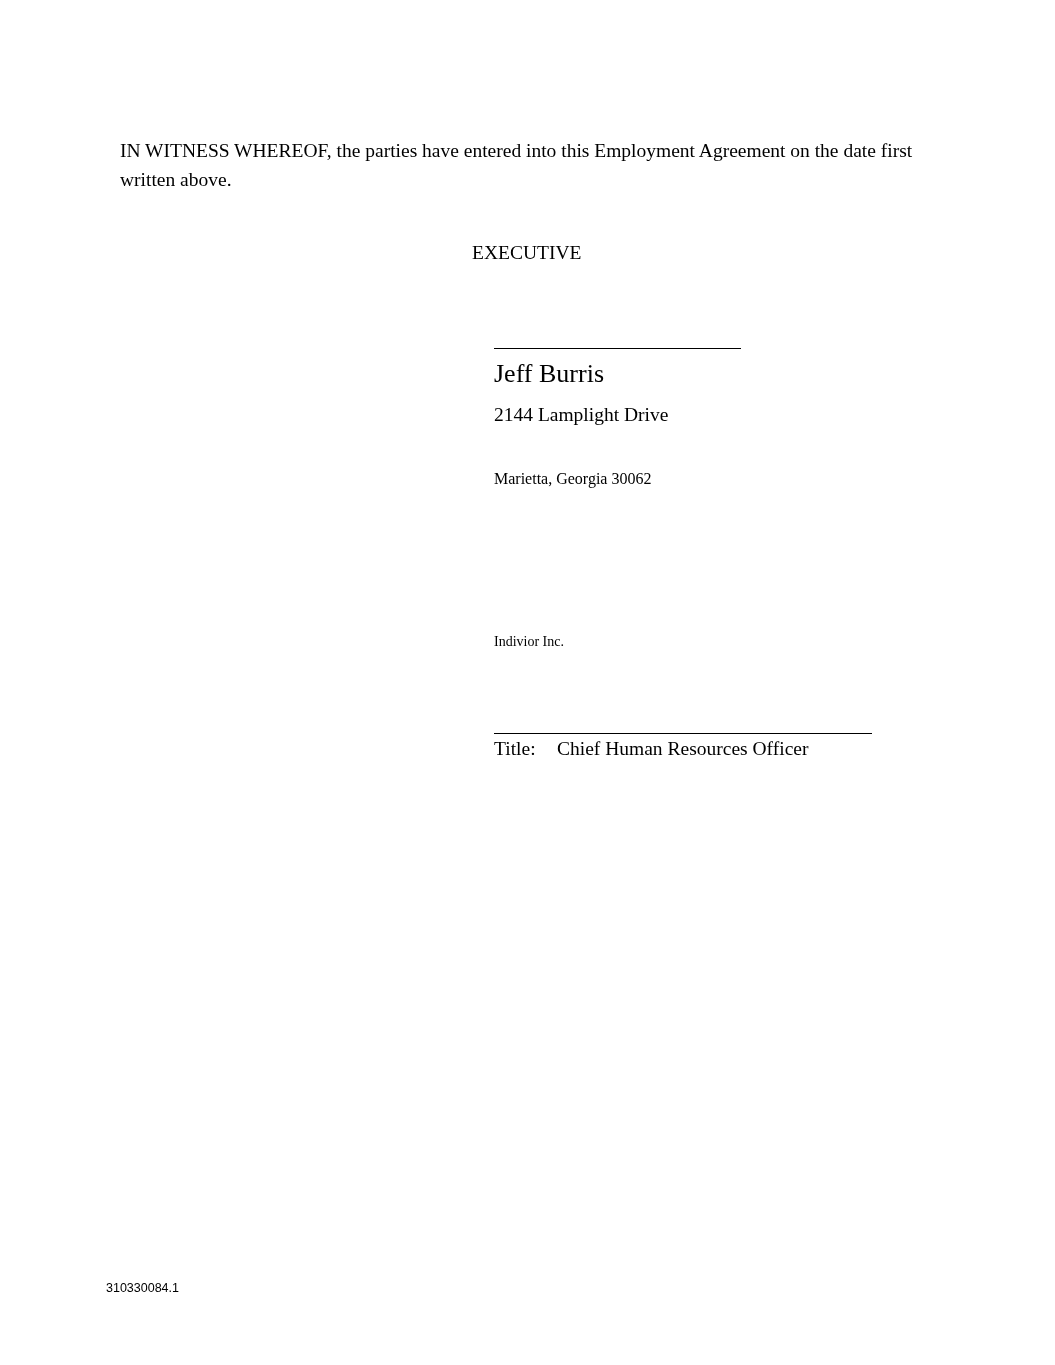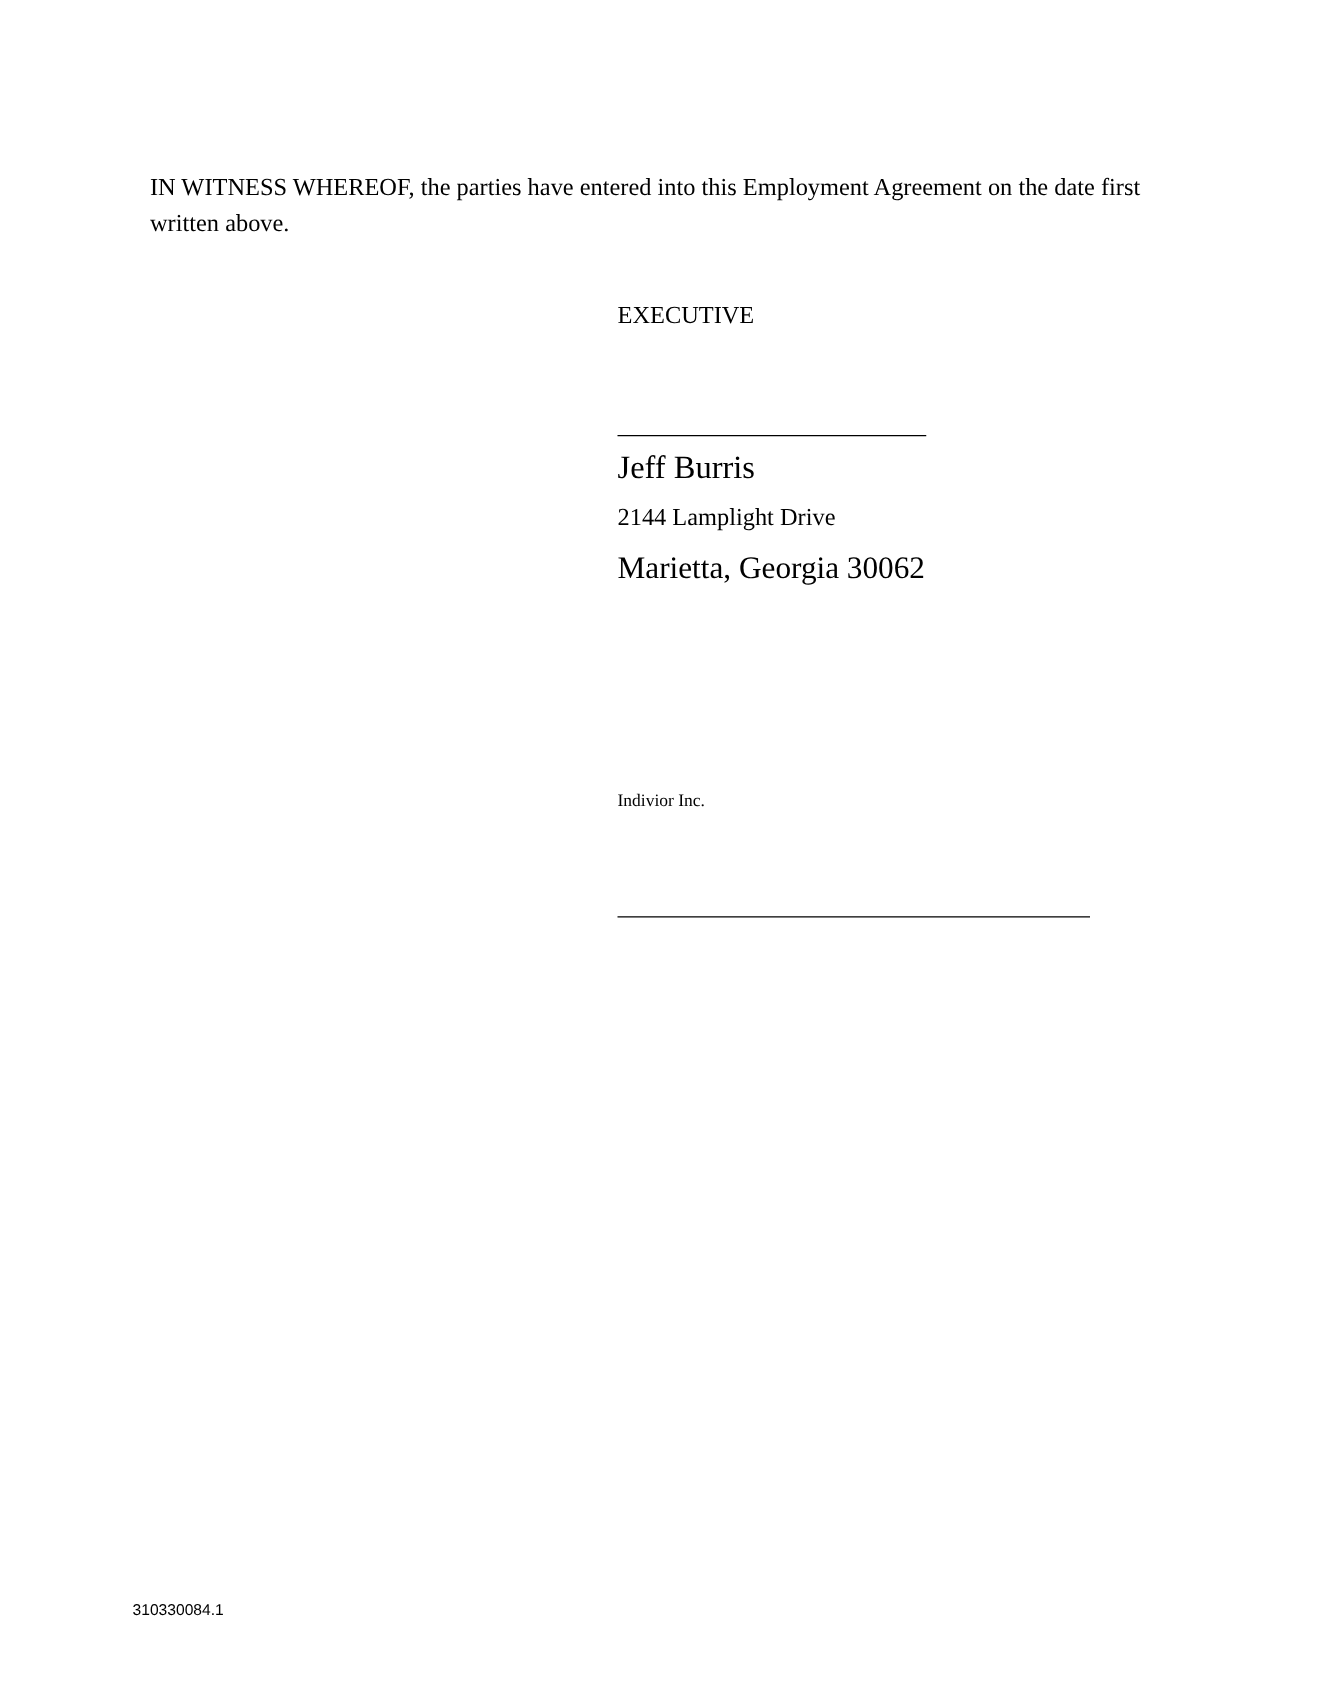--- a/index.html
+++ b/index.html
@@ -24,21 +24,21 @@
     left: 120px;
     top: 122px;
     width: 815px;
     font-size: 19.5px;
     line-height: 29px;
     text-align: left;
     margin-top: 14px;
   }
   .block-exec-heading {
     position: absolute;
-    left: 494px;
+    left: 472px;
     top: 238px;
     font-size: 19.5px;
     line-height: 29px;
     font-family: Liberation Serif, serif;
   }
   .sig-line-exec {
     position: absolute;
     left: 494px;
     top: 348px;
     width: 247px;
@@ -55,22 +55,22 @@
   .exec-addr1 {
     position: absolute;
     left: 494px;
     top: 400px;
     font-size: 19.5px;
     line-height: 29px;
   }
   .exec-addr2 {
     position: absolute;
     left: 494px;
-    top: 440px;
-    font-size: 25px;
+    top: 464px;
+    font-size: 16px;
     line-height: 29px;
   }
   .company-name {
     position: absolute;
     left: 494px;
     top: 627px;
     font-size: 14px;
     line-height: 29px;
   }
   .sig-line-company {
@@ -127,19 +127,23 @@
 
   <div class="exec-addr2">Marietta, Georgia 30062</div>
 
   <div class="company-name">Indivior Inc.</div>
 
   <div class="sig-line-company"></div>
 
   <div class="company-rows">
     <table>
       <tbody>
+      <tr>
+        <td class="label-cell">Title:</td>
+        <td>Chief Human Resources Officer</td>
+      </tr>
     </tbody>
       </table>
   </div>
 
   <div class="footer-id">310330084.1</div>
 
 </div>
 
 </body></html>

